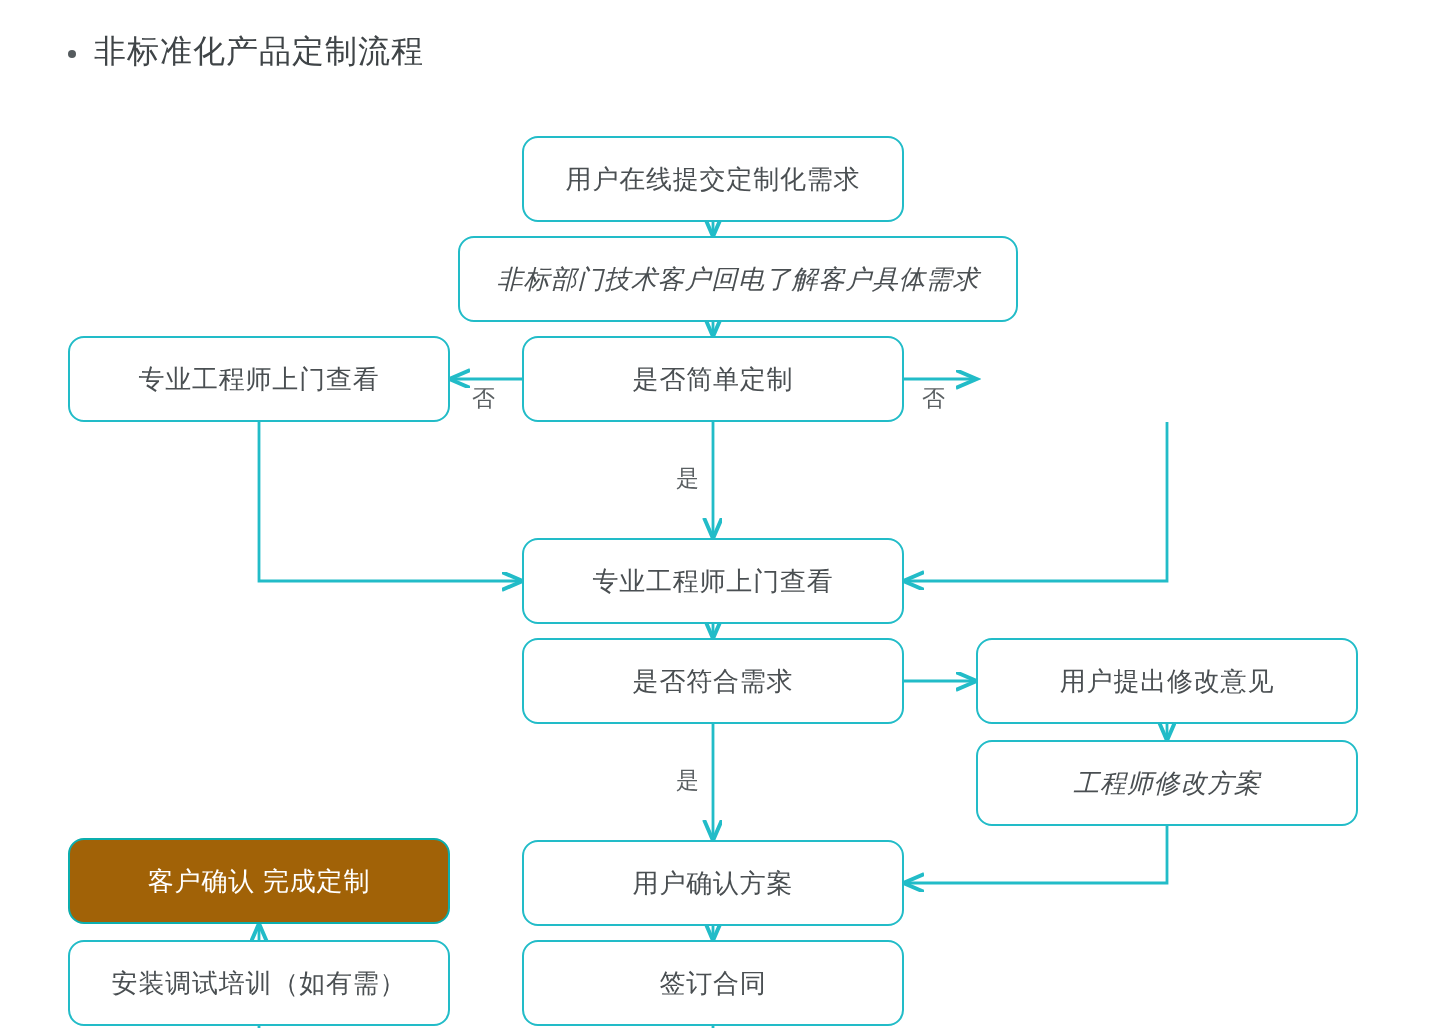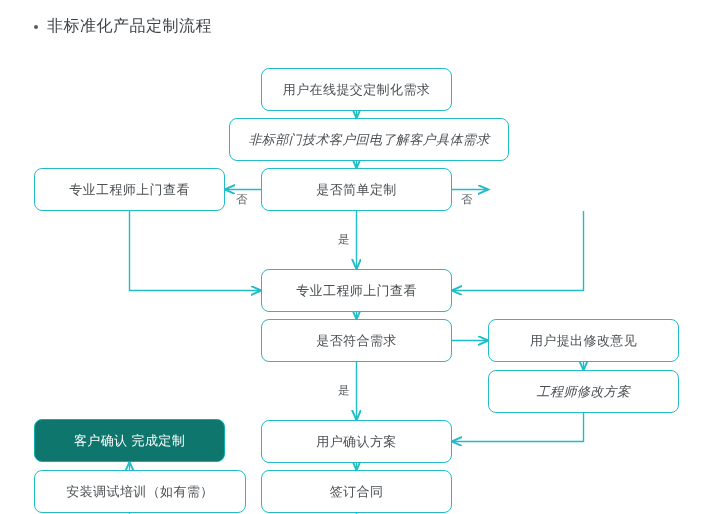--- a/index.html
+++ b/index.html
@@ -51,21 +51,21 @@
     background: #ffffff;
     display: flex;
     align-items: center;
     justify-content: center;
     font-size: 13px;
     color: #4a4f52;
     letter-spacing: 0.4px;
     white-space: nowrap;
   }
   .node.filled {
-    background: #0f766e;
+    background: #a16207;
     border-color: #0caeae;
     color: #ffffff;
   }
   .edge-label {
     position: absolute;
     font-size: 11.5px;
     color: #5a5f62;
     white-space: nowrap;
   }
   svg.links {
@@ -170,21 +170,21 @@
   </div>
 
   <div class="node" style="left:261px;top:470px;width:191px;height:43px;">
     <span>签订合同</span>
   </div>
 
   <div class="node filled" style="left:34px;top:419px;width:191px;height:43px;">
     <span>客户确认 完成定制</span>
   </div>
 
-  <div class="node" style="left:34px;top:470px;width:212px;height:43px;">
+  <div class="node" style="left:34px;top:470px;width:191px;height:43px;">
     <span>安装调试培训（如有需）</span>
   </div>
 
   <span class="edge-label" style="left:236px;top:192px;">否</span>
   <span class="edge-label" style="left:461px;top:192px;">否</span>
   <span class="edge-label" style="left:338px;top:232px;">是</span>
   <span class="edge-label" style="left:338px;top:383px;">是</span>
 
 </div>
 

